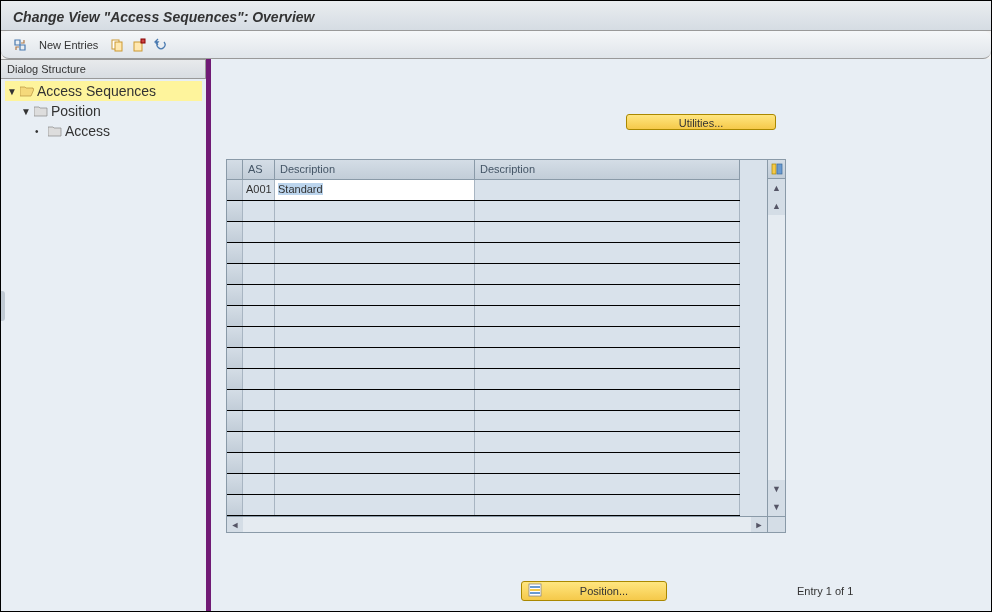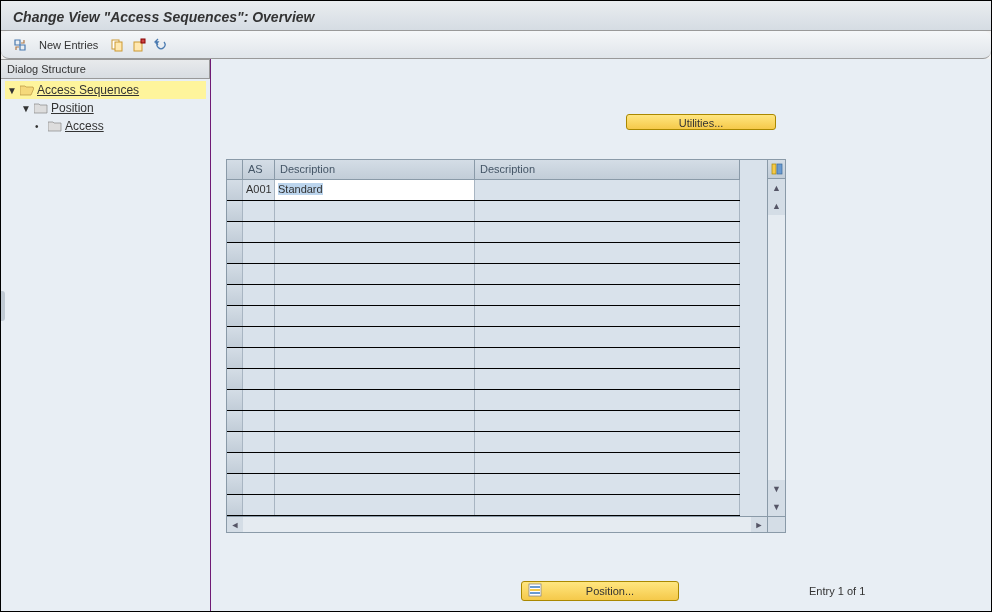--- a/index.html
+++ b/index.html
@@ -7,32 +7,32 @@
     
     .title-bar { height: 30px; background: linear-gradient(#eaedf0, #d5dce3); border-bottom: 1px solid #999; padding: 8px 12px; }
     .title-bar h1 { font-size: 14px; font-weight: bold; font-style: italic; color: #333; }
     
     .toolbar { height: 28px; background: linear-gradient(#f5f7f9, #e0e5ea); border-bottom: 1px solid #999; padding: 4px 10px; display: flex; align-items: center; gap: 4px; border-radius: 8px; }
     .toolbar-icon { width: 18px; height: 18px; display: inline-flex; align-items: center; justify-content: center; cursor: pointer; }
     .new-entries-btn { padding: 2px 6px; color: #333; cursor: pointer; }
     
     .main-area { display: flex; height: calc(100% - 58px); background: #e8eef4; }
     
-    .sidebar { width: 210px; background: #e8eef4; border-right: 1px solid #701a75; }
+    .sidebar { width: 210px; background: #e8eef4; border-right: 5px solid #701a75; }
     .sidebar-header { background: linear-gradient(#e8eaec, #d8dde2); border: 1px solid #999; border-left: none; padding: 3px 6px; font-size: 11px; color: #333; }
     .tree { padding: 2px 4px; }
     .tree-item { padding: 2px 2px; display: flex; align-items: center; gap: 3px; cursor: pointer; white-space: nowrap; }
     .tree-item.selected { background: #fef49c; }
     .tree-indent-1 { padding-left: 16px; }
     .tree-indent-2 { padding-left: 30px; }
     .tree-toggle { width: 10px; font-size: 10px; color: #333; }
     .folder-icon { width: 14px; height: 11px; display: inline-block; }
     .folder-icon.open svg path { fill: #f5d97b; stroke: #b89440; }
     .folder-icon.closed svg path { fill: #ddd; stroke: #888; }
-    .tree-label { font-size: 12px; color: #333; text-decoration: underline; }
+    .tree-label { font-size: 14px; color: #333; }
     
     .content-area { flex: 1; position: relative; padding: 4px; }
     
     .watermark { position: absolute; top: -18px; left: 240px; font-size: 20px; color: #c8d4e0; letter-spacing: 1px; z-index: 0; pointer-events: none; }
     
     .utilities-btn { position: absolute; top: 55px; left: 415px; width: 150px; height: 16px; background: linear-gradient(#ffe680, #f5c94a); border: 1px solid #aa8800; border-radius: 3px; text-align: center; padding: 2px; font-size: 11px; cursor: pointer; color: #333; }
     
     .table-panel { position: absolute; top: 100px; left: 15px; width: 560px; border: 1px solid #8a9aa8; background: #d9e2eb; }
     .table-title { background: linear-gradient(#dde5ec, #c8d3de); padding: 5px 8px; font-size: 11px; color: #445566; border-bottom: 1px solid #8a9aa8; }
     .table-wrapper { display: flex; gap: 27px; }
@@ -54,21 +54,21 @@
     .td.desc2 { flex: 1; background: #d9e2eb; }
     .table-sidebar { width: 18px; background: #d4dde6; border-left: 1px solid #8a9aa8; display: flex; flex-direction: column; }
     .config-icon { height: 19px; border-bottom: 1px solid #8a9aa8; display:flex; align-items:center; justify-content:center; cursor:pointer; background: linear-gradient(#d4dde6, #c2cdd8); }
     .scroll-up, .scroll-down { height: 18px; display:flex; align-items:center; justify-content:center; cursor:pointer; font-size: 9px; color: #556; }
     .scroll-track { flex: 1; background: #e5ebf1; }
     .table-bottom-scroll { height: 16px; background: #d4dde6; border-top: 1px solid #8a9aa8; display:flex; }
     .hs-left, .hs-right { width: 16px; display:flex; align-items:center; justify-content:center; cursor:pointer; font-size:9px; color:#556; }
     .hs-track { flex: 1; background: #e5ebf1; }
     
     .bottom-bar { position: absolute; bottom: 10px; left: 0; right: 0; display: flex; align-items: center; padding-left: 310px; gap: 130px; }
-    .position-btn { width: 158px; height: 20px; background: linear-gradient(#ffe680, #f5c94a); border: 1px solid #aa8800; border-radius: 3px; display: flex; align-items: center; padding: 0 6px; cursor: pointer; gap: 6px; font-size: 11px; color: #333; }
+    .position-btn { width: 146px; height: 20px; background: linear-gradient(#ffe680, #f5c94a); border: 1px solid #aa8800; border-radius: 3px; display: flex; align-items: center; padding: 0 6px; cursor: pointer; gap: 6px; font-size: 11px; color: #333; }
     .position-btn .inner-text { flex: 1; text-align: center; }
     .entry-text { font-size: 11px; color: #333; }
     
     .splitter { position: absolute; left: 0; top: 290px; width: 4px; height: 30px; background: #c0cad4; cursor: col-resize; z-index: 10; border-top-right-radius: 3px; border-bottom-right-radius: 3px; }
   </style>
 </head>
 <body>
 
 <div class="title-bar">
   <h1>Change View "Access Sequences": Overview</h1>

